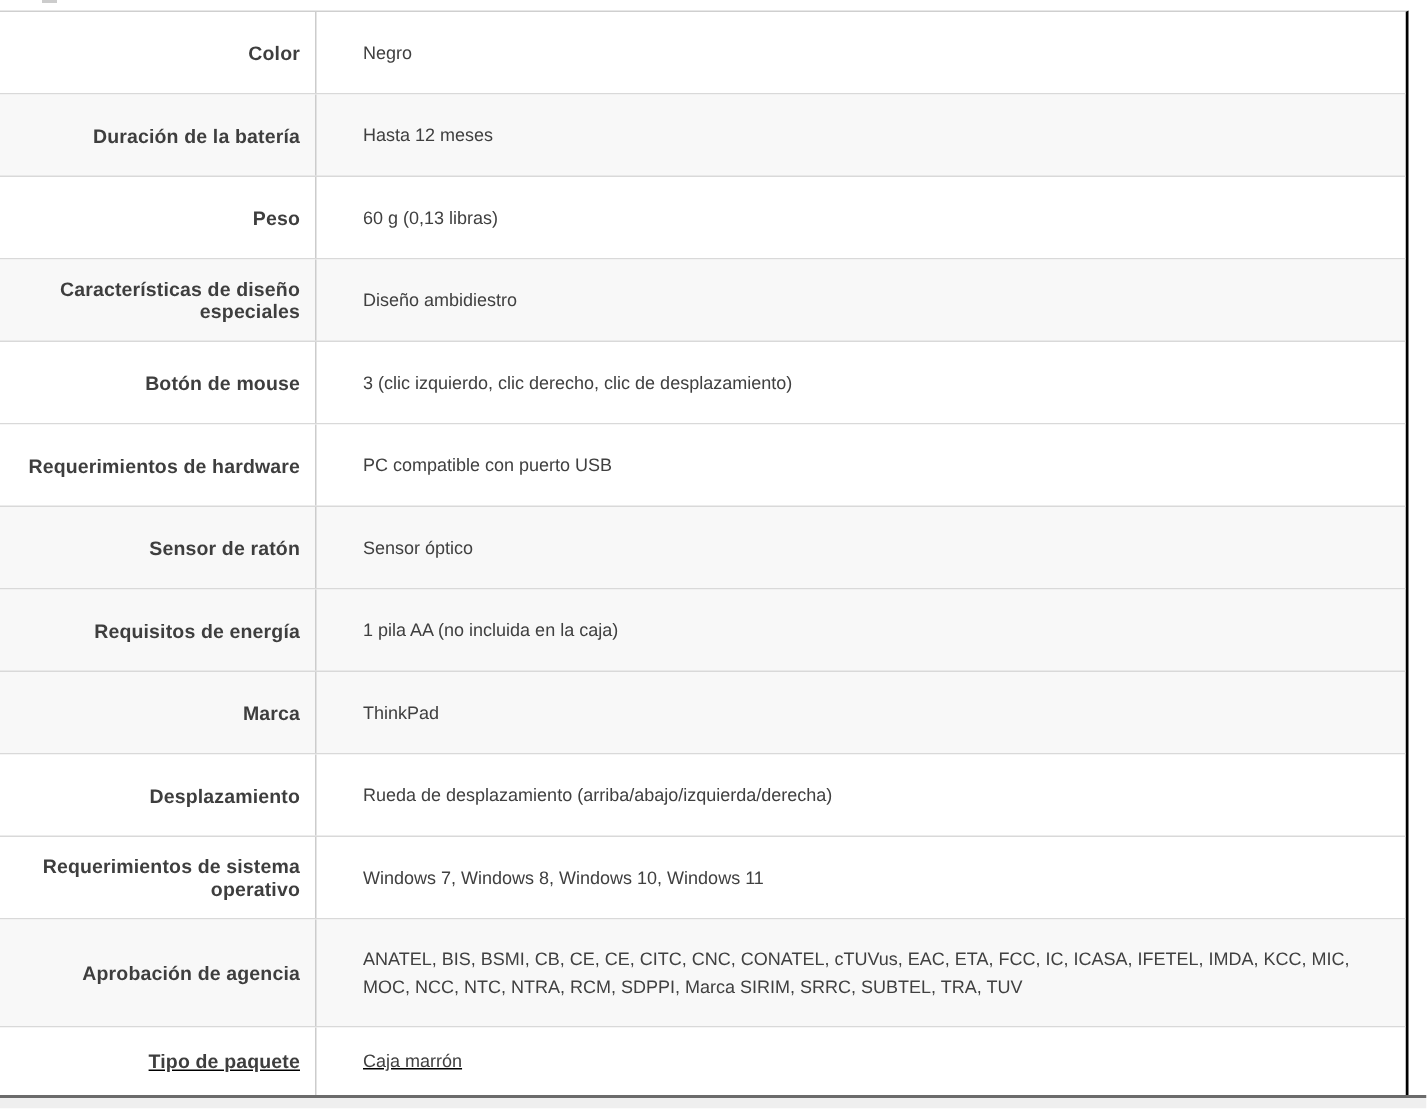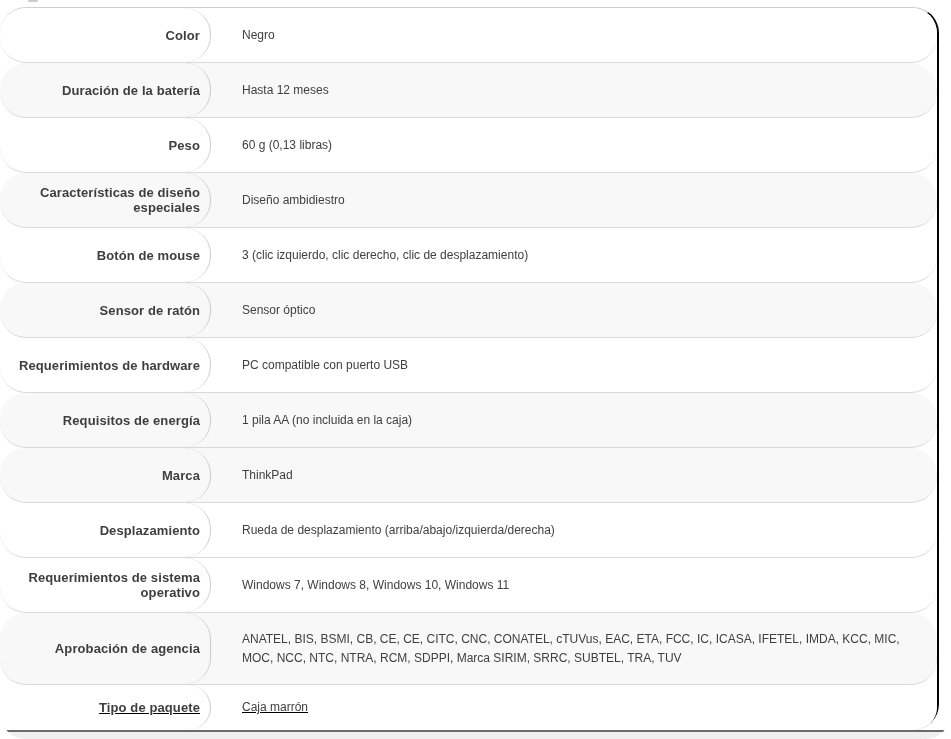--- a/index.html
+++ b/index.html
@@ -1,15 +1,15 @@
 <!DOCTYPE html>
 <html><head>
 <meta charset="utf-8">
 <style>
-  * { margin: 0; padding: 0; box-sizing: border-box; border-radius: 26px; }
+  * { margin: 0; padding: 0; box-sizing: border-box; }
   html, body {
     width: 951px;
     background: #ffffff;
     font-family: "Liberation Sans", sans-serif;
     overflow: hidden;
   }
   .page {
     position: relative;
     width: 951px;
     height: 739px;
@@ -102,27 +102,27 @@
         <div class="spec-value">60 g (0,13 libras)</div>
       </div>
       <div class="spec-row alt">
         <div class="spec-label">Características de diseño especiales</div>
         <div class="spec-value">Diseño ambidiestro</div>
       </div>
       <div class="spec-row">
         <div class="spec-label">Botón de mouse</div>
         <div class="spec-value">3 (clic izquierdo, clic derecho, clic de desplazamiento)</div>
       </div>
+      <div class="spec-row">
+        <div class="spec-label">Requerimientos de hardware</div>
+        <div class="spec-value">PC compatible con puerto USB</div>
+      </div>
       <div class="spec-row alt">
         <div class="spec-label">Sensor de ratón</div>
         <div class="spec-value">Sensor óptico</div>
-      </div>
-      <div class="spec-row">
-        <div class="spec-label">Requerimientos de hardware</div>
-        <div class="spec-value">PC compatible con puerto USB</div>
       </div>
       <div class="spec-row alt">
         <div class="spec-label">Requisitos de energía</div>
         <div class="spec-value">1 pila AA (no incluida en la caja)</div>
       </div>
       <div class="spec-row alt">
         <div class="spec-label">Marca</div>
         <div class="spec-value">ThinkPad</div>
       </div>
       <div class="spec-row">

